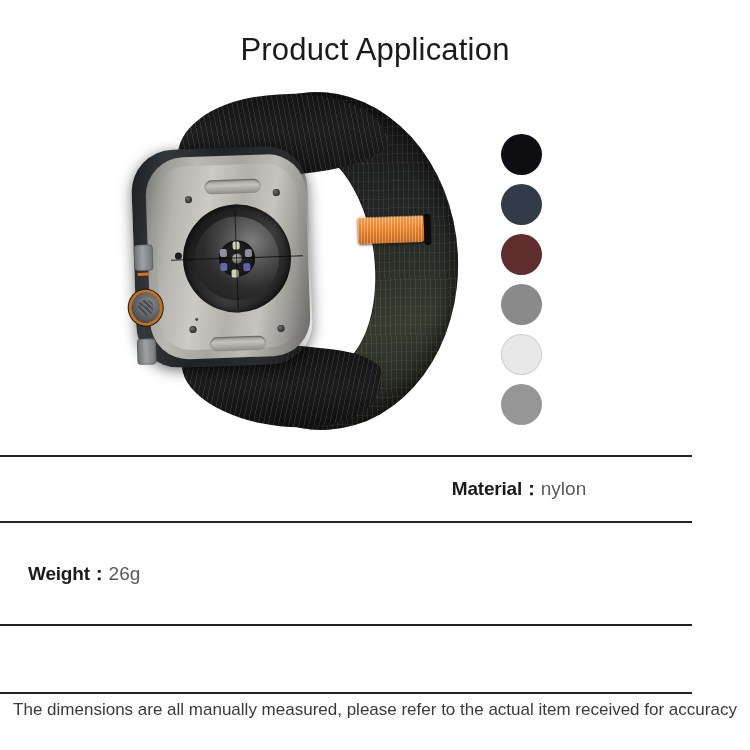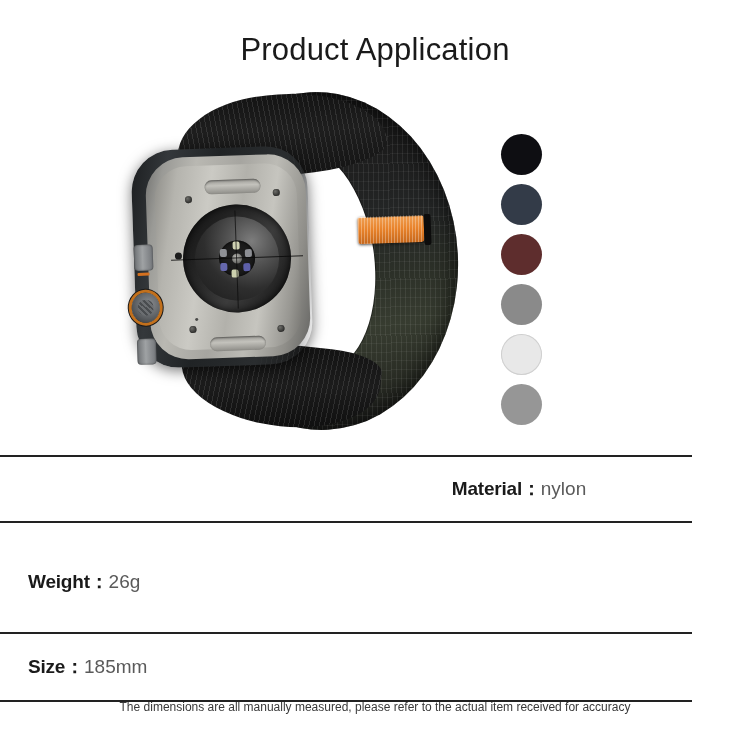--- a/index.html
+++ b/index.html
@@ -369,31 +369,31 @@
   }
   .spec-label {
     color: #1a1a1a;
     font-weight: 700;
     letter-spacing: -0.2px;
   }
   .spec-value {
     color: #5a5a5a;
     font-weight: 400;
   }
-  .row-tall { min-height: 103px; margin-top: 8px; }
+  .row-tall { min-height: 103px; }
   .row-size { min-height: 68px; }
 
   
   .footer-note {
     position: absolute;
     left: 0;
     top: 700px;
     width: 750px;
     text-align: center;
-    font-size: 12px;
+    font-size: 17px;
     color: #3a3a3a;
   }
 </style>
 </head>
 <body>
 
 <div class="page-title">Product Application</div>
 
 <div class="hero">
 
@@ -471,22 +471,17 @@
 
   <div class="spec-row row-tall">
     <div class="spec-cell left">
       <div class="spec-text">
         <span class="spec-label">Weight</span><span class="spec-label">：</span><span class="spec-value">26g</span>
       </div>
     </div>
   </div>
 
   <div class="spec-row row-size">
-    <div class="spec-cell left">
-      <div class="spec-text">
-        <span class="spec-label">Size</span><span class="spec-label">：</span><span class="spec-value">185mm</span>
-      </div>
-    </div>
     <div class="spec-cell blank"></div>
   </div>
 </div>
 
 <div class="footer-note">The dimensions are all manually measured, please refer to the actual item received for accuracy</div>
 
 </body></html>

